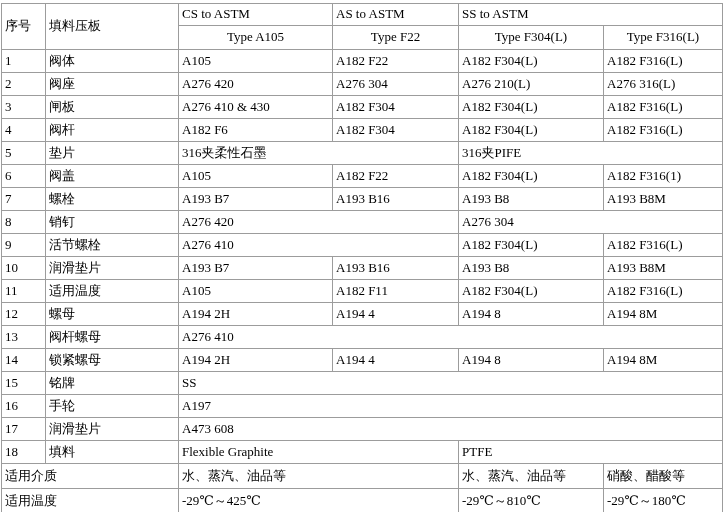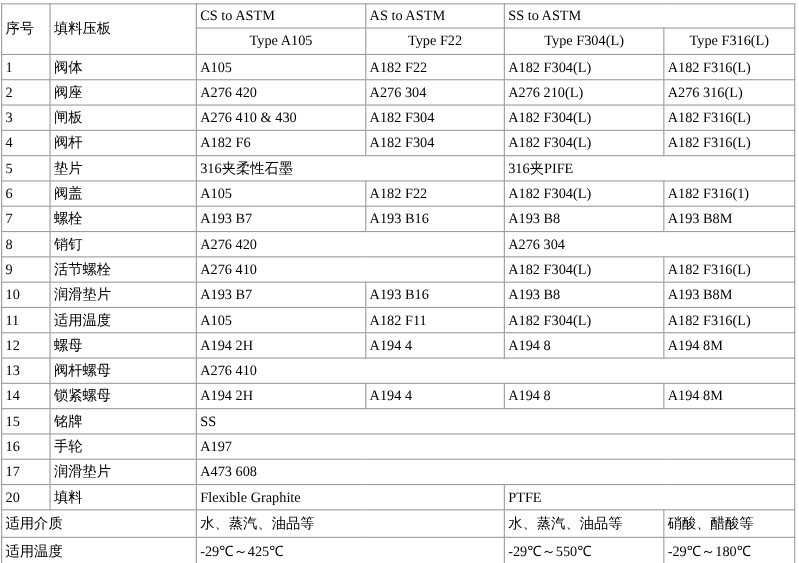--- a/index.html
+++ b/index.html
@@ -23,21 +23,21 @@
     font-weight: normal;
     text-align: left;
     vertical-align: middle;
     white-space: nowrap;
     overflow: hidden;
     line-height: 1.3;
   }
   table.spec thead tr.hr1 { height: 22px; }
   table.spec thead tr.hr2 { height: 24px; }
   table.spec tbody tr { height: 23px; }
-  table.spec tbody tr[data-name="footer-row"] { height: 25px; font-family: Liberation Serif, serif; }
+  table.spec tbody tr[data-name="footer-row"] { height: 25px; }
   table.spec th.ctr { text-align: center; }
 </style>
 </head>
 <body>
 
 <table class="spec" data-name="material-spec-table">
   <colgroup>
     <col style="width:44px">
     <col style="width:133px">
     <col style="width:154px">
@@ -174,31 +174,31 @@
         <td data-name="row-number">16</td>
         <td data-name="part-name">手轮</td>
         <td colspan="4" data-name="material-cell">A197</td>
       </tr>
       <tr data-name="table-row">
         <td data-name="row-number">17</td>
         <td data-name="part-name">润滑垫片</td>
         <td colspan="4" data-name="material-cell">A473 608</td>
       </tr>
       <tr data-name="table-row">
-        <td data-name="row-number">20</td>
+        <td data-name="row-number">18</td>
         <td data-name="part-name">填料</td>
         <td colspan="2" data-name="material-cell">Flexible Graphite</td>
         <td colspan="2" data-name="material-cell">PTFE</td>
       </tr>
       <tr data-name="footer-row">
         <td colspan="2" data-name="footer-label">适用介质</td>
         <td colspan="2" data-name="footer-value">水、蒸汽、油品等</td>
         <td data-name="footer-value">水、蒸汽、油品等</td>
         <td data-name="footer-value">硝酸、醋酸等</td>
       </tr>
       <tr data-name="footer-row">
         <td colspan="2" data-name="footer-label">适用温度</td>
         <td colspan="2" data-name="footer-value">-29℃～425℃</td>
-        <td data-name="footer-value">-29℃～550℃</td>
+        <td data-name="footer-value">-29℃～810℃</td>
         <td data-name="footer-value">-29℃～180℃</td>
       </tr>
     </tbody>
 </table>
 
 </body></html>

